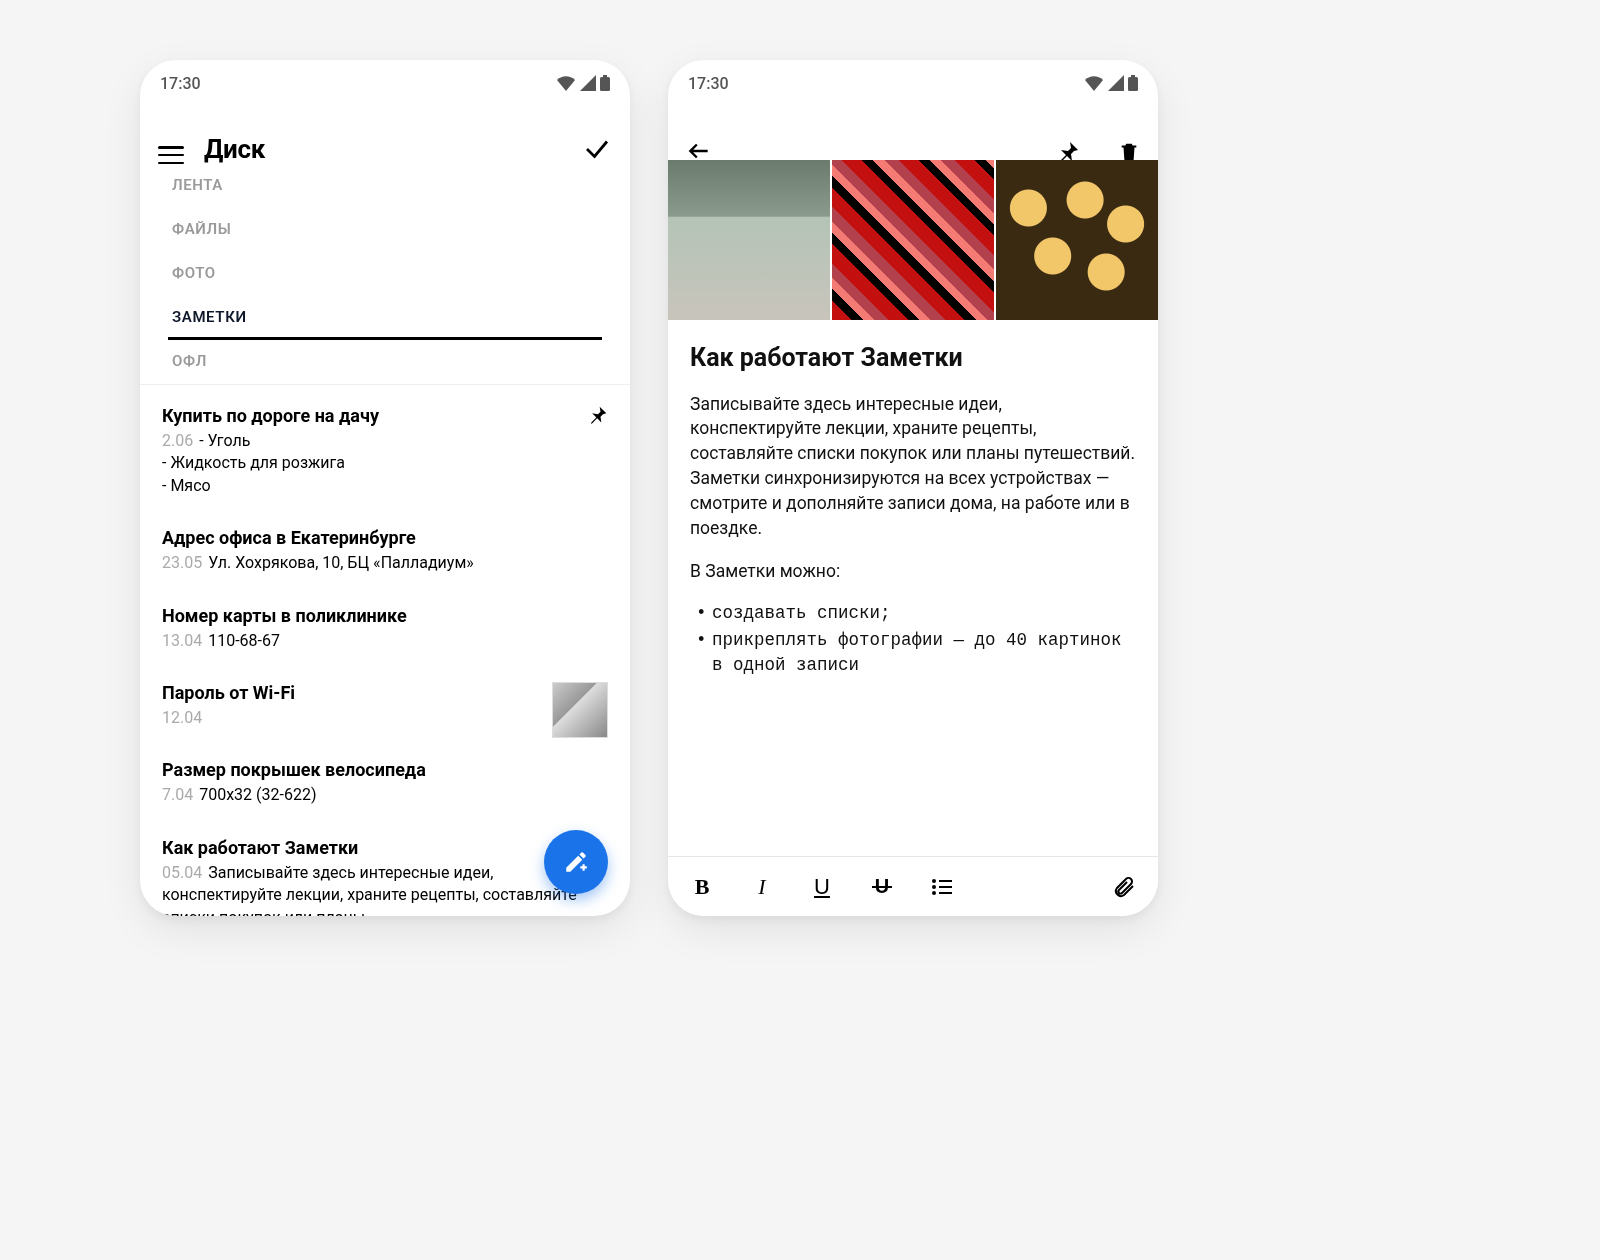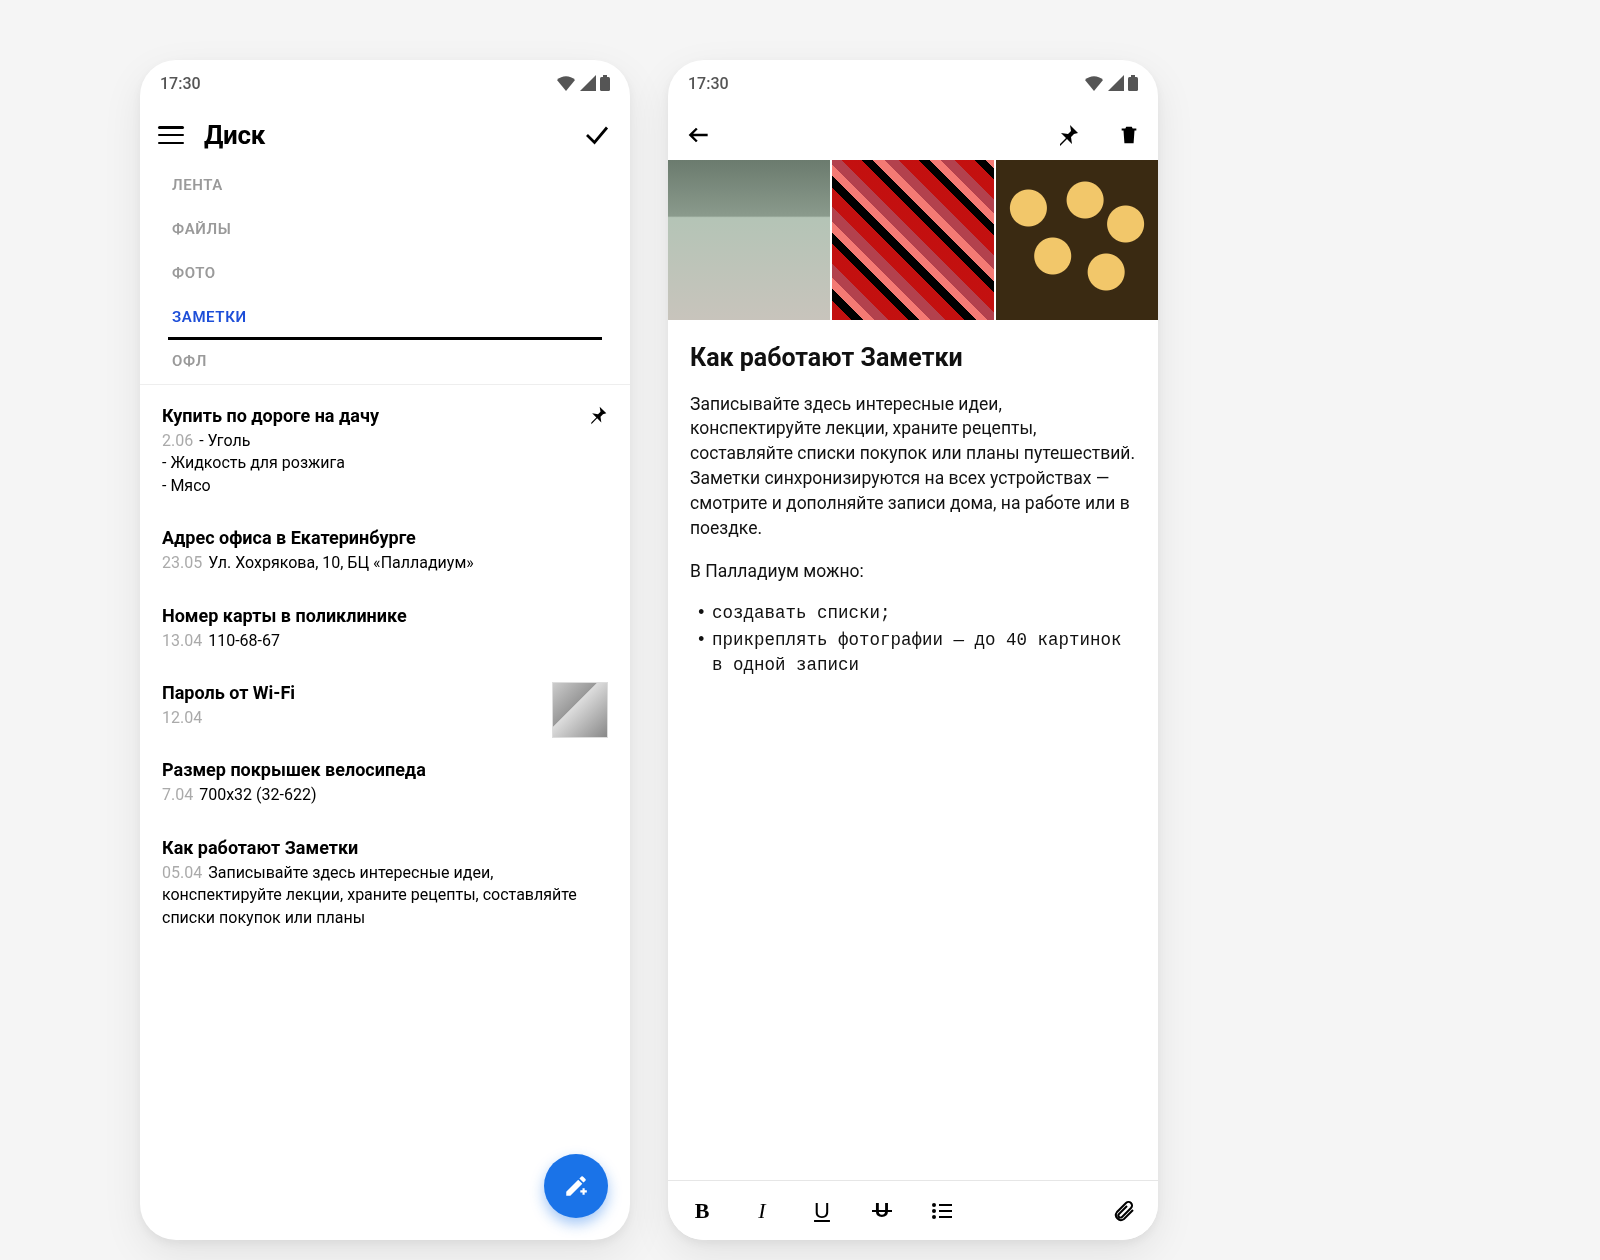--- a/index.html
+++ b/index.html
@@ -11,21 +11,21 @@
     overflow: hidden;
     color: #000;
   }
   .stage {
     display: flex;
     gap: 38px;
     padding: 60px 140px;
   }
   .phone {
     width: 490px;
-    height: 1180px;
+    height: 856px;
     background: #fff;
     border-radius: 36px;
     box-shadow: 0 14px 40px rgba(0,0,0,0.08), 0 4px 10px rgba(0,0,0,0.05);
     overflow: hidden;
     display: flex;
     flex-direction: column;
     position: relative;
   }
 
   
@@ -39,21 +39,21 @@
     font-weight: 500;
     color: #555;
   }
   .status-icons { display: flex; align-items: center; gap: 4px; }
   .status-icons svg { display: block; }
 
   
   .app-bar {
     height: 58px;
     display: flex;
-    align-items: center;
+    align-items: flex-end;
     padding: 0 18px;
     gap: 20px;
   }
   .hamburger { width: 26px; height: 18px; display: flex; flex-direction: column; justify-content: space-between; cursor: pointer; }
   .hamburger span { height: 2.5px; background: #000; border-radius: 2px; }
   .app-title { font-size: 26px; font-weight: 700; letter-spacing: -0.3px; }
   .app-bar-spacer { flex: 1; }
   .check-icon, .pin-icon, .trash-icon, .back-icon { cursor:pointer; }
 
   
@@ -68,21 +68,21 @@
   .tab {
     padding: 12px 14px 14px;
     font-size: 15px;
     font-weight: 600;
     letter-spacing: 0.6px;
     color: #9a9a9a;
     white-space: nowrap;
     cursor: pointer;
     position: relative;
   }
-  .tab.active { color: #1d4ed8; }
+  .tab.active { color: #0f172a; }
   .tab.active::after {
     content: "";
     position: absolute;
     left: 10px; right: 10px; bottom: 0;
     height: 3px;
     background: #000;
   }
 
   
   .notes-list { flex: 1; overflow-y: hidden; padding: 6px 0 0; }
@@ -312,21 +312,21 @@
 
     <div class="image-strip">
       <div class="img-a"></div>
       <div class="img-b"></div>
       <div class="img-c"></div>
     </div>
 
     <div class="article">
       <h1>Как работают Заметки</h1>
       <p>Записывайте здесь интересные идеи, конспектируйте лекции, храните рецепты, составляйте списки покупок или планы путешествий. Заметки синхронизируются на всех устройствах — смотрите и дополняйте записи дома, на работе или в поездке.</p>
-      <p>В Палладиум можно:</p>
+      <p>В Заметки можно:</p>
       <ul>
         <li>создавать списки;</li>
         <li class="">прикреплять фотографии — до 40 картинок в одной записи</li>
       </ul>
     </div>
 
     <div class="editor-toolbar">
       <div class="tool-btn">B</div>
       <div class="tool-btn italic">I</div>
       <div class="tool-btn underline">U</div>

